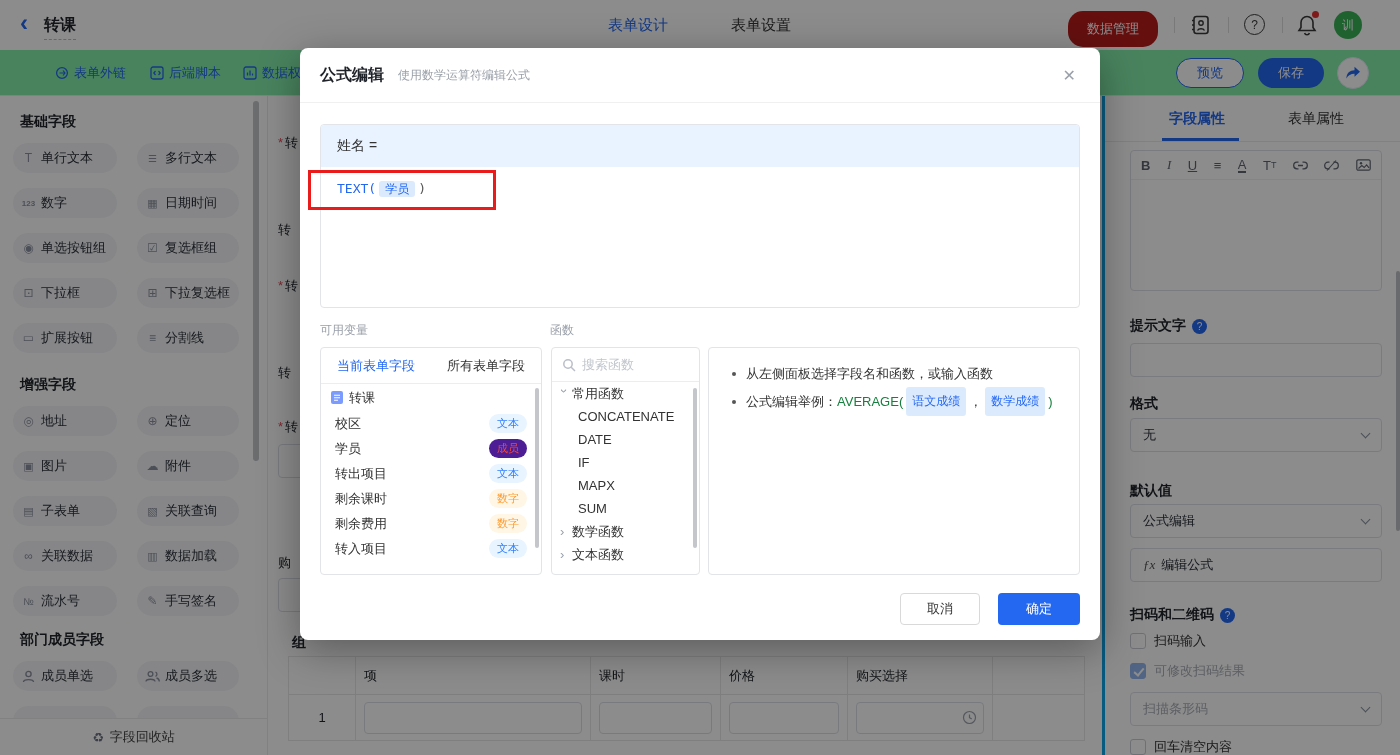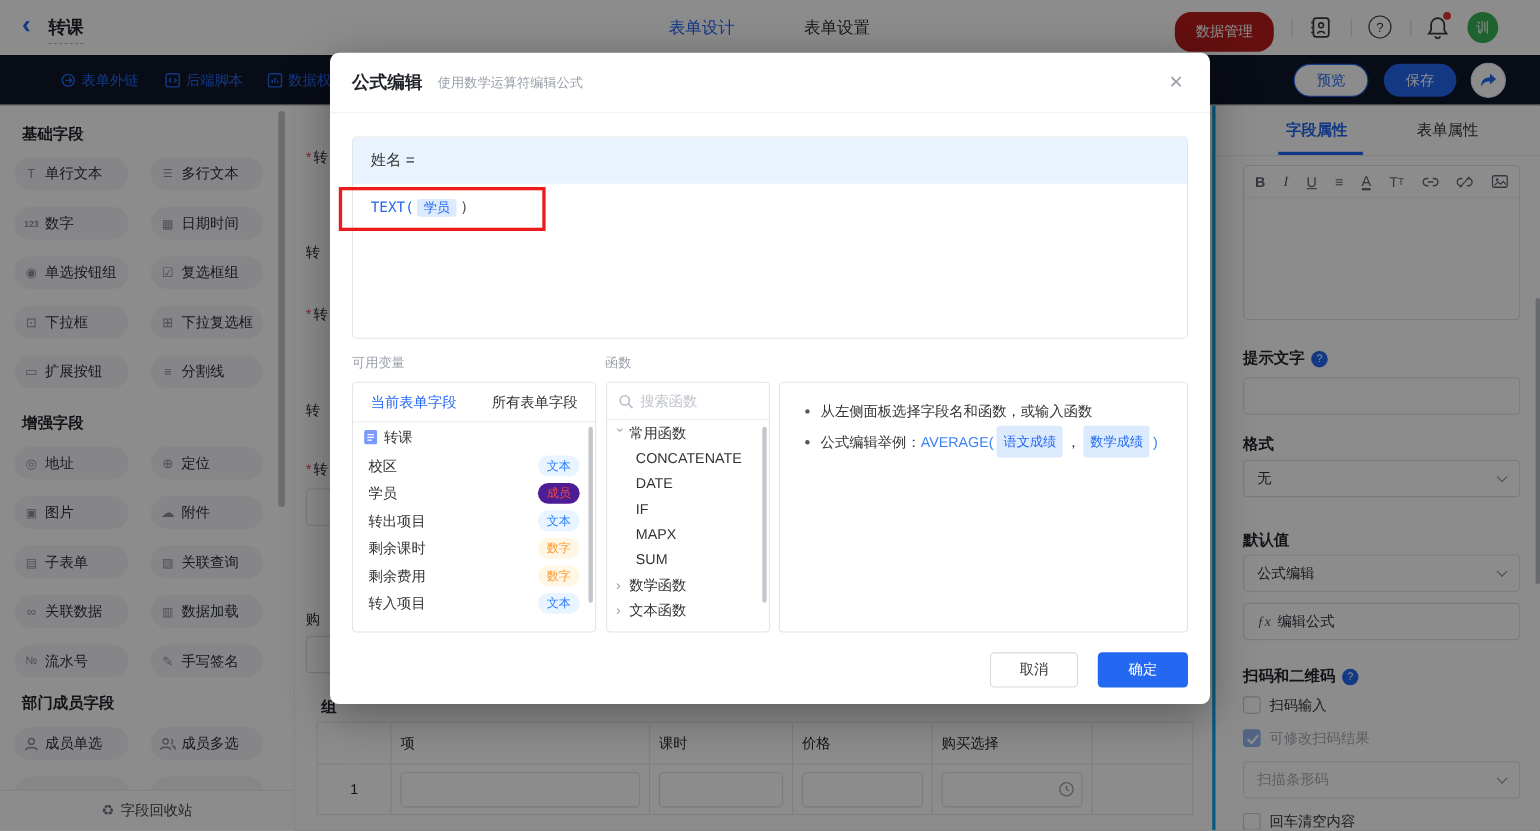--- a/index.html
+++ b/index.html
@@ -15,21 +15,21 @@
 .toptab{font-size:15px;color:#333;cursor:pointer}
 .toptab.on{color:#2468f2}
 .pill-green{border:none;background:#b91c1c;color:#fff;font-size:13px;border-radius:15px;width:90px;height:36px;cursor:pointer}
 .vdiv{width:1px;height:16px;background:#dcdcdc;display:inline-block}
 .qo{width:21px;height:21px;border:1.6px solid #3a3a3a;border-radius:50%;display:inline-flex;align-items:center;justify-content:center;font-size:12px;color:#3a3a3a}
 .qo::after{content:"?"}
 .bellwrap{position:relative;display:inline-block}
 .bell-dot{position:absolute;right:-1px;top:-2px;width:7px;height:7px;border-radius:50%;background:#e63030}
 .avatar{width:28px;height:28px;border-radius:50%;background:#3bb257;color:#fff;display:inline-flex;align-items:center;justify-content:center;font-size:12px}
 
-.toolbar{position:absolute;left:0;top:50px;width:1400px;height:46px;background:#0f172a;border-bottom:1px solid #ececec}
+.toolbar{position:absolute;left:0;top:50px;width:1400px;height:46px;background:#86efac;border-bottom:1px solid #ececec}
 .tlink{color:#2468f2;font-size:13px;display:inline-flex;align-items:center;gap:5px;cursor:pointer}
 .btn-outline{border:1px solid #2468f2;color:#2468f2;background:#fff;border-radius:16px;width:68px;height:30px;font-size:13px;cursor:pointer}
 .btn-primary{border:none;background:#2468f2;color:#fff;border-radius:16px;width:66px;height:30px;font-size:13px;cursor:pointer}
 .sharebtn{width:32px;height:32px;border-radius:50%;background:#fff;border:1px solid #e6ebf5;display:inline-flex;align-items:center;justify-content:center;cursor:pointer}
 
 .sidebar{position:absolute;left:0;top:96px;width:268px;height:659px;background:#fff;border-right:1px solid #ececec}
 .stitle{position:absolute;left:20px;font-size:14px;font-weight:bold;color:#1f2329}
 .pillgrid{position:absolute;left:13px;display:grid;grid-template-columns:104px 102px;column-gap:20px;row-gap:15px}
 .pill{height:30px;border-radius:16px;background:#f4f5f7;display:flex;align-items:center;padding:0 8px;font-size:13px;color:#2a2f38;cursor:grab;white-space:nowrap}
 .pill .pi{color:#8a919f;margin-right:5px;font-size:12px;width:15px;text-align:center;flex:none;display:inline-flex;justify-content:center}
@@ -113,21 +113,21 @@
 .searchrow input::placeholder{color:#c1c5cc}
 .frow{height:23px;display:flex;align-items:center;padding:0 8px;font-size:13px;color:#333;cursor:pointer}
 .frow .fn{padding-left:18px}
 .tw{color:#9aa0aa;font-size:13px;width:12px;display:inline-block}
 .tw::before{content:"›"}
 .tw.open{transform:rotate(90deg);transform-origin:40% 50%}
 .pn-scroll{position:absolute;top:40px;right:2px;width:4px;height:160px;border-radius:2px;background:#c4c6cb}
 .helpbox{padding:12px 23px;font-size:13px;color:#333}
 .hline{display:flex;align-items:center;line-height:27px;white-space:nowrap}
 .hdot{width:4px;height:4px;border-radius:50%;background:#555;margin-right:10px;flex:none}
-.hfunc{color:#3b82f6}
+.hfunc{color:#15803d}
 .mfoot-btn{position:absolute;top:545px;height:32px;border-radius:4px;font-size:13px;cursor:pointer}
 .btn-cancel{left:600px;width:80px;background:#fff;border:1px solid #d9d9d9;color:#333}
 .btn-ok{left:698px;width:82px;background:#2468f2;border:none;color:#fff}
 svg{display:block}
 </style>
 </head>
 <body>
 
 <div class="screen">
 

